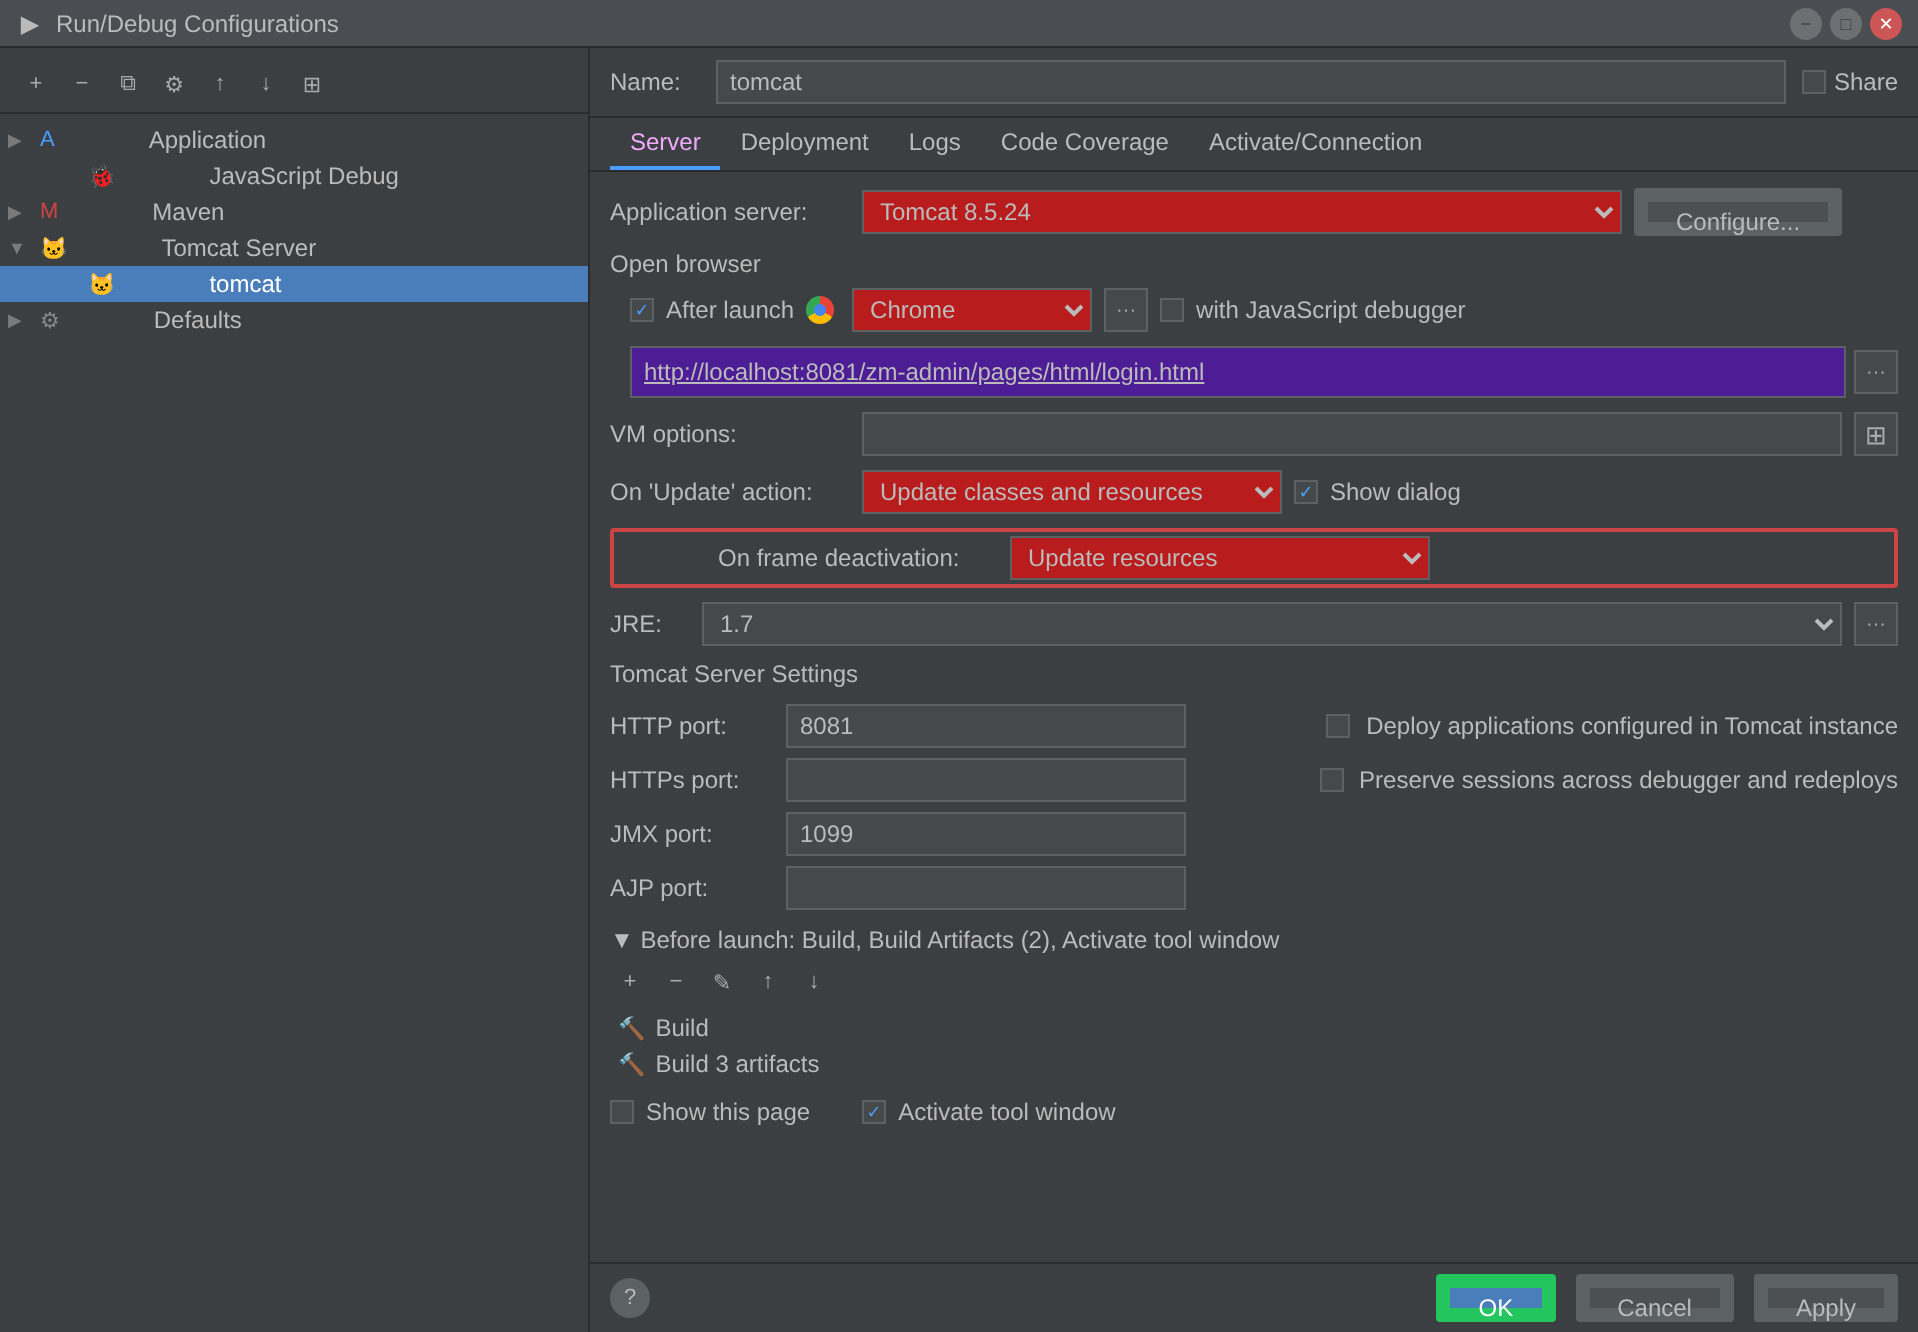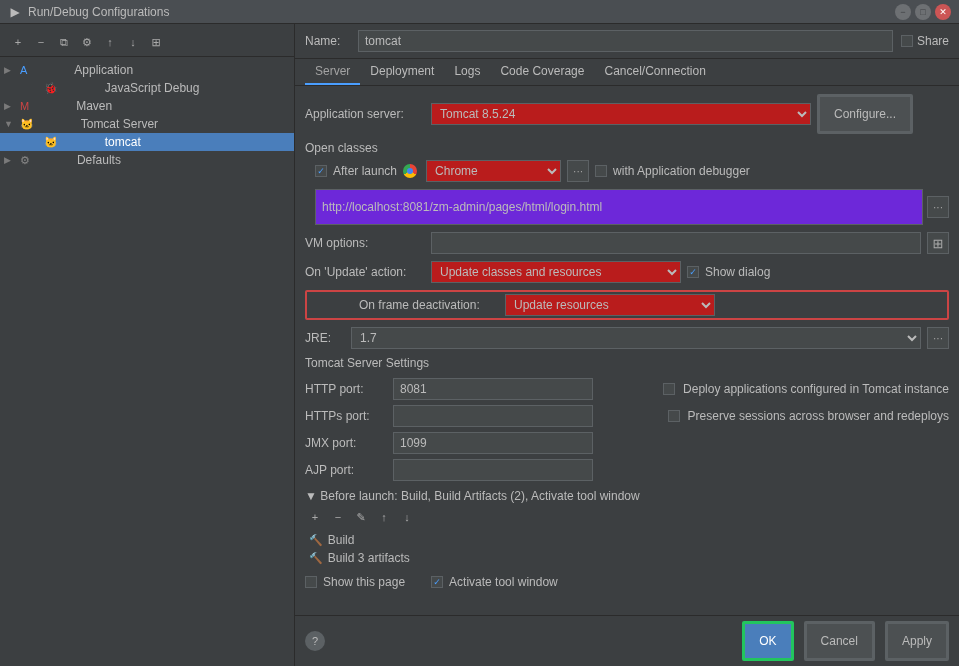--- a/index.html
+++ b/index.html
@@ -142,21 +142,21 @@
     }
     .tab {
       padding: 5px 10px;
       cursor: pointer;
       font-size: 12px;
       color: #bbbbbb;
       border-bottom: 2px solid transparent;
       white-space: nowrap;
     }
     .tab.active {
-      color: #a3a3a3;
+      color: #f0abfc;
       border-bottom-color: #4a9eff;
     }
 
     
     .form-content {
       flex: 1;
       padding: 8px 10px;
       overflow-y: auto;
       background: #3c3f41;
     }
@@ -218,27 +218,28 @@
 
     
     .url-row {
       display: flex;
       align-items: center;
       margin-bottom: 7px;
       gap: 4px;
     }
     .url-input {
       flex: 1;
-      background: #6d28d9;
-      border: 1px solid #5c6164;
-      color: #bbbbbb;
-      height: 36px;
+      background: #4c1d95;
+      border: 1px solid #5c6164;
+      color: #bbbbbb;
+      height: 26px;
       padding: 0 6px;
       font-size: 12px;
       outline: none;
+      text-decoration: underline;
     }
     .icon-btn {
       background: #45494a;
       border: 1px solid #5c6164;
       color: #aaaaaa;
       height: 22px;
       width: 22px;
       cursor: pointer;
       font-size: 10px;
       display: flex; align-items: center; justify-content: center;
@@ -334,27 +335,27 @@
       background: #5c6164;
       border: none;
       color: #bbbbbb;
       font-size: 11px;
       cursor: pointer;
       display: flex; align-items: center; justify-content: center;
     }
     .spacer { flex: 1; }
     .action-btn {
       background: #4a7ebb;
-      border: 3px solid #22c55e;
+      border: 7px solid #22c55e;
       color: #fff;
       padding: 3px 14px;
       font-size: 12px;
       cursor: pointer;
       border-radius: 2px;
-      height: 40px;
+      height: 24px;
     }
     .action-btn.secondary {
       background: #4c5052;
       border-color: #5c6164;
       color: #bbbbbb;
     }
 
     
     .chrome-icon {
       width: 14px; height: 14px;
@@ -463,61 +464,61 @@
         <div class="cb"></div>
         <span class="cb-label">Share</span>
       </div>
     </div>
 
     <div class="tabs-bar">
       <div class="tab active">Server</div>
       <div class="tab">Deployment</div>
       <div class="tab">Logs</div>
       <div class="tab">Code Coverage</div>
-      <div class="tab">Cancel/Connection</div>
+      <div class="tab">Activate/Connection</div>
     </div>
 
     <div class="form-content">
 
       <div class="form-row">
         <span class="form-label">Application server:</span>
         <select class="select-box" style="width:380px;">
           <option>Tomcat 8.5.24</option>
         </select>
         <button class="action-btn secondary">Configure...</button>
       </div>
 
-      <div class="section-heading">Open classes</div>
+      <div class="section-heading">Open browser</div>
 
       <div class="form-row" style="padding-left:10px;">
         <div class="cb checked"></div>
         <span class="cb-label">After launch</span>
         <div class="chrome-icon"></div>
-        <select class="select-box" style="width:135px;">
+        <select class="select-box" style="width:120px;">
           <option>Chrome</option>
         </select>
         <button class="icon-btn">···</button>
         <div class="cb"></div>
-        <span class="cb-label">with Application debugger</span>
+        <span class="cb-label">with JavaScript debugger</span>
       </div>
 
       <div class="url-row" style="padding-left:10px;">
         <input class="url-input" type="text" value="http://localhost:8081/zm-admin/pages/html/login.html" style="">
         <button class="icon-btn">···</button>
       </div>
 
       <div class="vm-row">
         <span class="form-label">VM options:</span>
         <input class="form-input form-input-full" type="text" value="" style="">
         <button class="icon-btn" style="font-size:13px;">⊞</button>
       </div>
 
       <div class="form-row">
         <span class="form-label">On 'Update' action:</span>
-        <select class="select-box" style="width:250px;">
+        <select class="select-box" style="width:210px;">
           <option>Update classes and resources</option>
         </select>
         <div class="cb checked"></div>
         <span class="cb-label">Show dialog</span>
       </div>
 
       <div class="frame-deact-row">
         <span class="form-label form-label-wide">On frame deactivation:</span>
         <select class="select-box" style="width:210px;">
           <option>Update resources</option>
@@ -542,21 +543,21 @@
           <span style="flex:1;"></span>
           <div class="cb"></div>
           <span class="cb-label">Deploy applications configured in Tomcat instance</span>
         </div>
 
         <div class="settings-row">
           <span class="settings-label">HTTPs port:</span>
           <input class="port-input" type="text" value="" style="">
           <span style="flex:1;"></span>
           <div class="cb"></div>
-          <span class="cb-label">Preserve sessions across browser and redeploys</span>
+          <span class="cb-label">Preserve sessions across debugger and redeploys</span>
         </div>
 
         <div class="settings-row">
           <span class="settings-label">JMX port:</span>
           <input class="port-input" type="text" value="1099" style="">
         </div>
 
         <div class="settings-row">
           <span class="settings-label">AJP port:</span>
           <input class="port-input" type="text" value="" style="">

